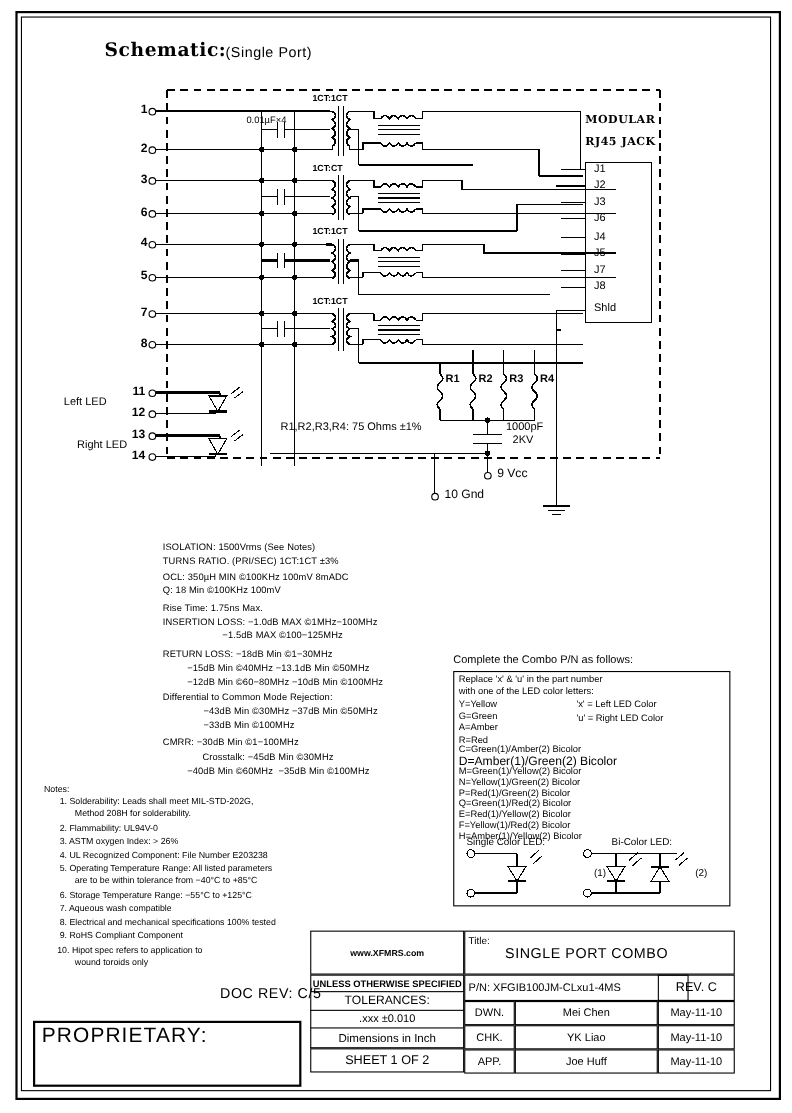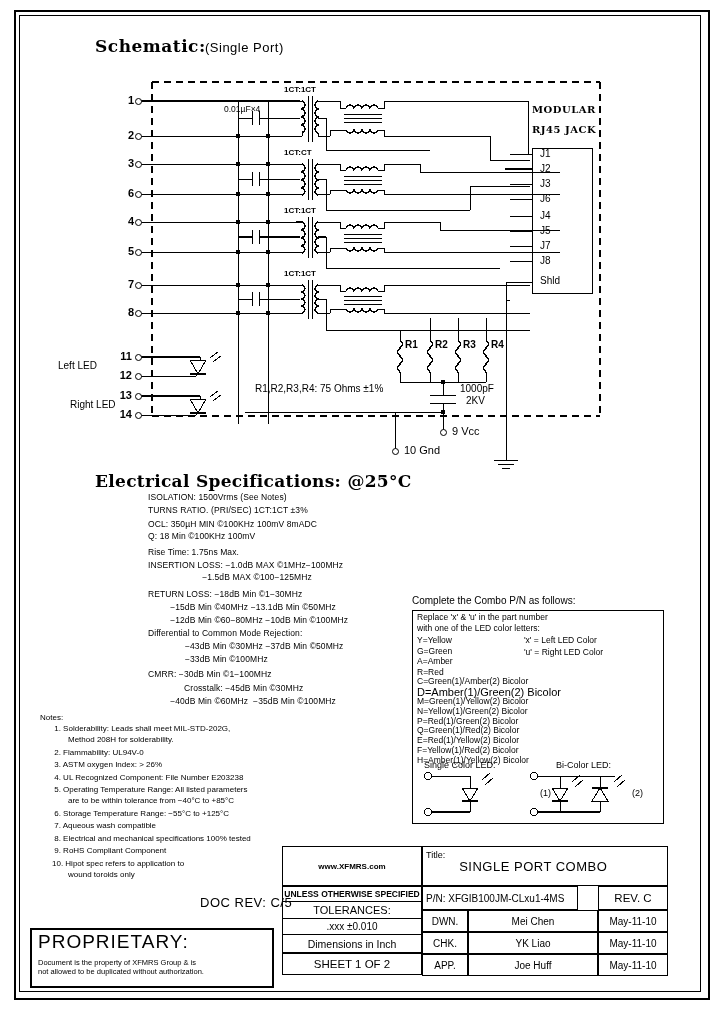--- a/index.html
+++ b/index.html
@@ -367,21 +367,20 @@
   <div class="t lbl10" style="left:466px;top:396px;">2KV</div>
 
   <div class="t lbl10" style="left:58px;top:361px;">Left LED</div>
   <div class="t lbl10" style="left:58px;top:400px;padding-left:12px;">Right LED</div>
 
   <div class="pinc" style="left:440px;top:429px;"></div>
   <div class="t lbl11" style="left:452px;top:426px;">9 Vcc</div>
   <div class="pinc" style="left:392px;top:448px;"></div>
   <div class="t lbl11" style="left:404px;top:445px;">10 Gnd</div>
 
-  <div class="t h-elec">Electrical Specifications: @25°C</div>
   <div id="spec-list">
       <div class="t spec" style="left: 148px; top: 493px;">ISOLATION: 1500Vrms (See Notes)</div>
       <div class="t spec" style="left: 148px; top: 506px;">TURNS RATIO. (PRI/SEC) 1CT:1CT ±3%</div>
       <div class="t spec" style="left: 148px; top: 520px;">OCL: 350µH MIN ©100KHz 100mV 8mADC</div>
       <div class="t spec" style="left: 148px; top: 532px;">Q: 18 Min ©100KHz 100mV</div>
       <div class="t spec" style="left: 148px; top: 548px;">Rise Time: 1.75ns Max.</div>
       <div class="t spec" style="left: 148px; top: 561px;">INSERTION LOSS: −1.0dB MAX ©1MHz−100MHz</div>
       <div class="t spec" style="left: 148px; top: 573px;">                      −1.5dB MAX ©100−125MHz</div>
       <div class="t spec" style="left: 148px; top: 590px;">RETURN LOSS: −18dB Min ©1−30MHz</div>
       <div class="t spec" style="left: 148px; top: 603px;">         −15dB Min ©40MHz −13.1dB Min ©50MHz</div>
@@ -485,34 +484,32 @@
     <div class="tb" style="left:282px;top:902px;width:140px;height:17px;font-size:11px;border-top:none;">TOLERANCES:</div>
     <div class="tb" style="left:282px;top:919px;width:140px;height:16px;font-size:10px;border-top:none;">.xxx  ±0.010</div>
     <div class="tb" style="left:282px;top:935px;width:140px;height:18px;font-size:10.5px;border-top:none;">Dimensions in Inch</div>
     <div class="tb" style="left:282px;top:953px;width:140px;height:22px;font-size:11.5px;">SHEET  1  OF  2</div>
 
     <div class="tb l" style="left:422px;top:846px;width:246px;height:40px;">
       <span style="font-size:9px;align-self:flex-start;margin-top:3px;">Title:</span>
       <span style="font-size:13px;margin-left:14px;letter-spacing:0.5px;">SINGLE PORT COMBO</span>
     </div>
 
-    <div class="tb l" style="left:422px;top:886px;width:156px;height:24px;font-size:10px;">P/N: XFGIB100JM-CLxu1-4MS</div>
+    <div class="tb l" style="left:422px;top:886px;width:204px;height:24px;font-size:10px;">P/N: XFGIB100JM-CLxu1-4MS</div>
     <div class="tb" style="left:598px;top:886px;width:70px;height:24px;font-size:11.5px;">REV. C</div>
 
     <div class="tb" style="left:422px;top:910px;width:46px;height:22px;font-size:10px;">DWN.</div>
     <div class="tb" style="left:468px;top:910px;width:130px;height:22px;font-size:10px;">Mei Chen</div>
     <div class="tb" style="left:598px;top:910px;width:70px;height:22px;font-size:10px;">May-11-10</div>
 
     <div class="tb" style="left:422px;top:932px;width:46px;height:22px;font-size:10px;">CHK.</div>
     <div class="tb" style="left:468px;top:932px;width:130px;height:22px;font-size:10px;">YK Liao</div>
     <div class="tb" style="left:598px;top:932px;width:70px;height:22px;font-size:10px;">May-11-10</div>
 
     <div class="tb" style="left:422px;top:954px;width:46px;height:22px;font-size:10px;">APP.</div>
     <div class="tb" style="left:468px;top:954px;width:130px;height:22px;font-size:10px;">Joe Huff</div>
     <div class="tb" style="left:598px;top:954px;width:70px;height:22px;font-size:10px;">May-11-10</div>
   </div>
 
   <div class="box2" style="left:30px;top:928px;width:240px;height:56px;"></div>
   <div class="t prop-t" style="left:38px;top:932px;">PROPRIETARY:</div>
-  <div class="t prop-b" style="left:38px;top:958px;">Document is the property of XFMRS Group &amp; is
-not allowed to be duplicated without authorization.</div>
 
 </div>
 
 </body></html>

